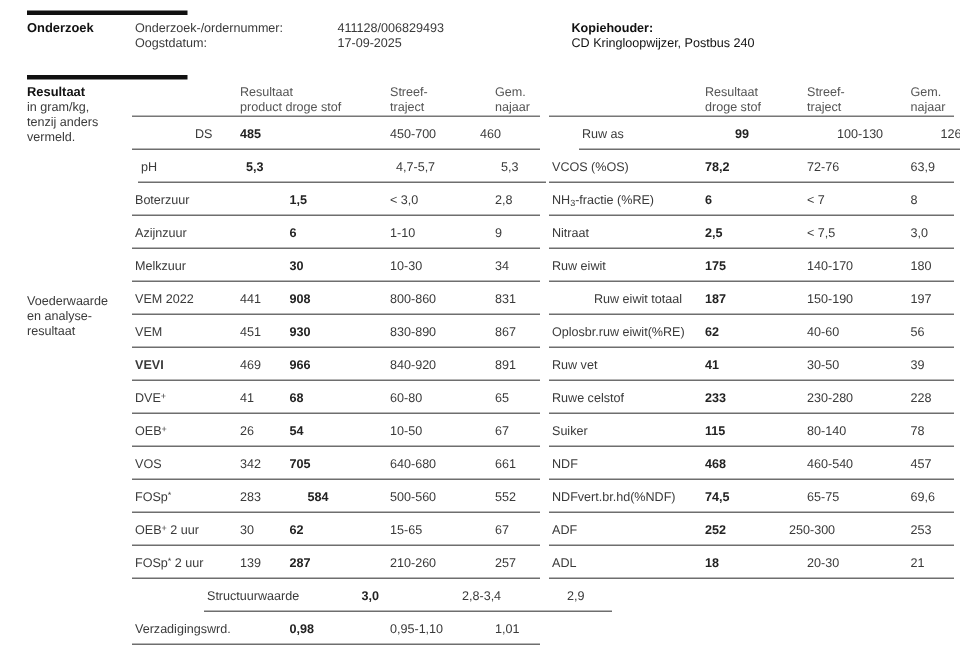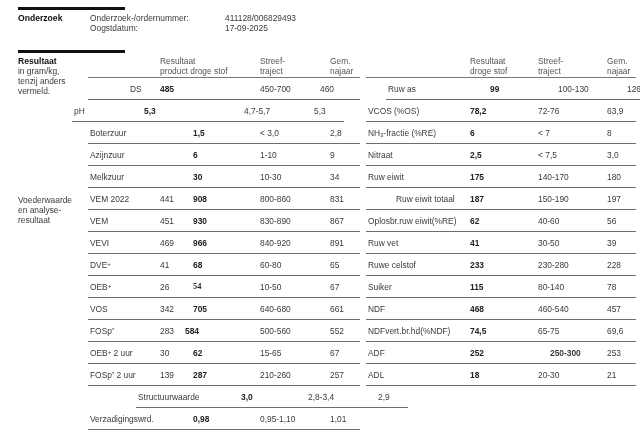--- a/index.html
+++ b/index.html
@@ -24,20 +24,22 @@
 <div class="abs sec-title" style="left:18px; top:13px;">Onderzoek</div>
 <div class="abs" style="left:90px; top:13px; line-height:10px;">
   <div>Onderzoek-/ordernummer:</div>
   <div>Oogstdatum:</div>
 </div>
 <div class="abs" style="left:225px; top:13px; line-height:10px;">
   <div>411128/006829493</div>
   <div>17-09-2025</div>
 </div>
 <div class="abs dark" style="left:381px; top:13px; line-height:10px;">
+  <div style="font-weight:bold;">Kopiehouder:</div>
+  <div>CD Kringloopwijzer, Postbus 240</div>
 </div>
 
 <div class="bar" style="top:50px;"></div>
 <div class="abs" style="left:18px; top:56px; line-height:10px;">
   <div class="sec-title">Resultaat</div>
   <div>in gram/kg,</div>
   <div>tenzij anders</div>
   <div>vermeld.</div>
 </div>
 <div class="abs" style="left:18px; top:195px; line-height:10px;">
@@ -75,21 +77,21 @@
 <div class="hline" style="left:366px; width:270px; top:77px;"></div>
 
 <div id="left-table">
     <div class="row" style="left:88px; width:272px; top:78px;">
       <span style="left:2px;"><span style="position:static;padding-left:40px;">DS</span></span>
       <span class="b" style="left:72px;">485</span>
       <span class="b" style="left:105px;"></span>
       <span style="left:172px;">450-700</span>
       <span style="left:232px;">460</span>
     </div>
-    <div class="row" style="left:72px; width:272px; top:100px;">
+    <div class="row" style="left:92px; width:272px; top:100px;">
       <span style="left:2px;"><span style="position:static;">pH</span></span>
       <span class="b" style="left:72px;">5,3</span>
       <span class="b" style="left:105px;"></span>
       <span style="left:172px;">4,7-5,7</span>
       <span style="left:242px;">5,3</span>
     </div>
     <div class="row" style="left:88px; width:272px; top:122px;">
       <span style="left:2px;"><span style="position:static;">Boterzuur</span></span>
       <span class="" style="left:72px;"></span>
       <span class="b" style="left:105px;">1,5</span>
@@ -118,51 +120,51 @@
       <span style="left:242px;">831</span>
     </div>
     <div class="row" style="left:88px; width:272px; top:210px;">
       <span style="left:2px;"><span style="position:static;">VEM</span></span>
       <span class="" style="left:72px;">451</span>
       <span class="b" style="left:105px;">930</span>
       <span style="left:172px;">830-890</span>
       <span style="left:242px;">867</span>
     </div>
     <div class="row" style="left:88px; width:272px; top:232px;">
-      <span style="left:2px;"><span style="position:static;">VEVI</span></span>
+      <span style="left:2px;font-weight:bold;"><span style="position:static;">VEVI</span></span>
       <span class="" style="left:72px;">469</span>
       <span class="b" style="left:105px;">966</span>
       <span style="left:172px;">840-920</span>
       <span style="left:242px;text-align:right;">891</span>
     </div>
     <div class="row" style="left:88px; width:272px; top:254px;">
       <span style="left:2px;"><span style="position:static;">DVE</span><span class="sup" style="position:static;">+</span></span>
       <span class="" style="left:72px;">41</span>
       <span class="b" style="left:105px;">68</span>
       <span style="left:172px;">60-80</span>
       <span style="left:242px;">65</span>
     </div>
     <div class="row" style="left:88px; width:272px; top:276px;">
       <span style="left:2px;"><span style="position:static;">OEB</span><span class="sup" style="position:static;">+</span></span>
       <span class="" style="left:72px;">26</span>
-      <span class="b" style="left:105px;font-family:Liberation Serif, serif;">54</span>
+      <span class="b" style="left:105px;">54</span>
       <span style="left:172px;">10-50</span>
       <span style="left:242px;">67</span>
     </div>
     <div class="row" style="left:88px; width:272px; top:298px;">
       <span style="left:2px;"><span style="position:static;">VOS</span></span>
       <span class="" style="left:72px;">342</span>
       <span class="b" style="left:105px;">705</span>
       <span style="left:172px;">640-680</span>
       <span style="left:242px;">661</span>
     </div>
     <div class="row" style="left:88px; width:272px; top:320px;">
       <span style="left:2px;"><span style="position:static;">FOSp</span><span class="sup" style="position:static;">*</span></span>
       <span class="" style="left:72px;">283</span>
-      <span class="b" style="left:97px;">584</span>
+      <span class="b" style="left:117px;">584</span>
       <span style="left:172px;">500-560</span>
       <span style="left:242px;">552</span>
     </div>
     <div class="row" style="left:88px; width:272px; top:342px;">
       <span style="left:2px;"><span style="position:static;">OEB</span><span class="sup" style="position:static;">+</span><span style="position:static; white-space:pre;"> 2 uur</span></span>
       <span class="" style="left:72px;">30</span>
       <span class="b" style="left:105px;">62</span>
       <span style="left:172px;">15-65</span>
       <span style="left:242px;">67</span>
     </div>
@@ -257,21 +259,21 @@
     </div>
     <div class="row" style="left:366px; width:270px; top:320px;">
       <span style="left:2px;"><span style="position:static;">NDFvert.br.hd(%NDF)</span></span>
       <span class="b" style="left:104px;">74,5</span>
       <span style="left:172px;">65-75</span>
       <span style="left:241px;">69,6</span>
     </div>
     <div class="row" style="left:366px; width:270px; top:342px;">
       <span style="left:2px;"><span style="position:static;">ADF</span></span>
       <span class="b" style="left:104px;">252</span>
-      <span style="left:184px;font-weight:bold;">250-300</span>
+      <span style="left:160px;">250-300</span>
       <span style="left:241px;">253</span>
     </div>
     <div class="row" style="left:366px; width:270px; top:364px;">
       <span style="left:2px;"><span style="position:static;">ADL</span></span>
       <span class="b" style="left:104px;">18</span>
       <span style="left:172px;">20-30</span>
       <span style="left:241px;">21</span>
     </div>
   </div>
 

